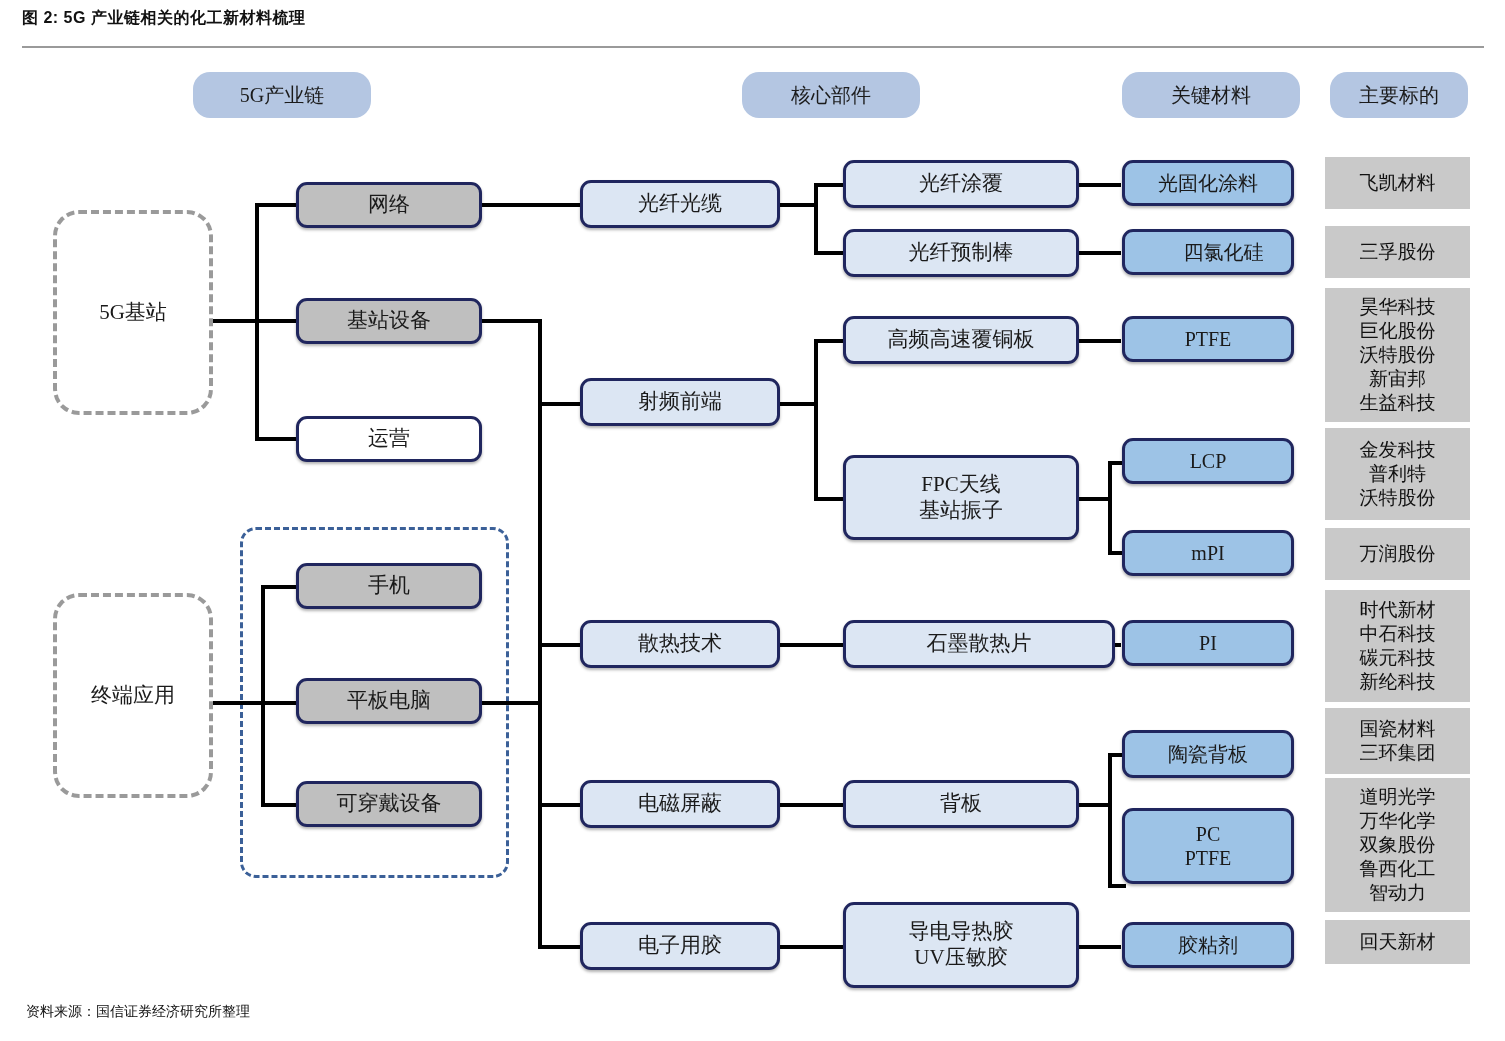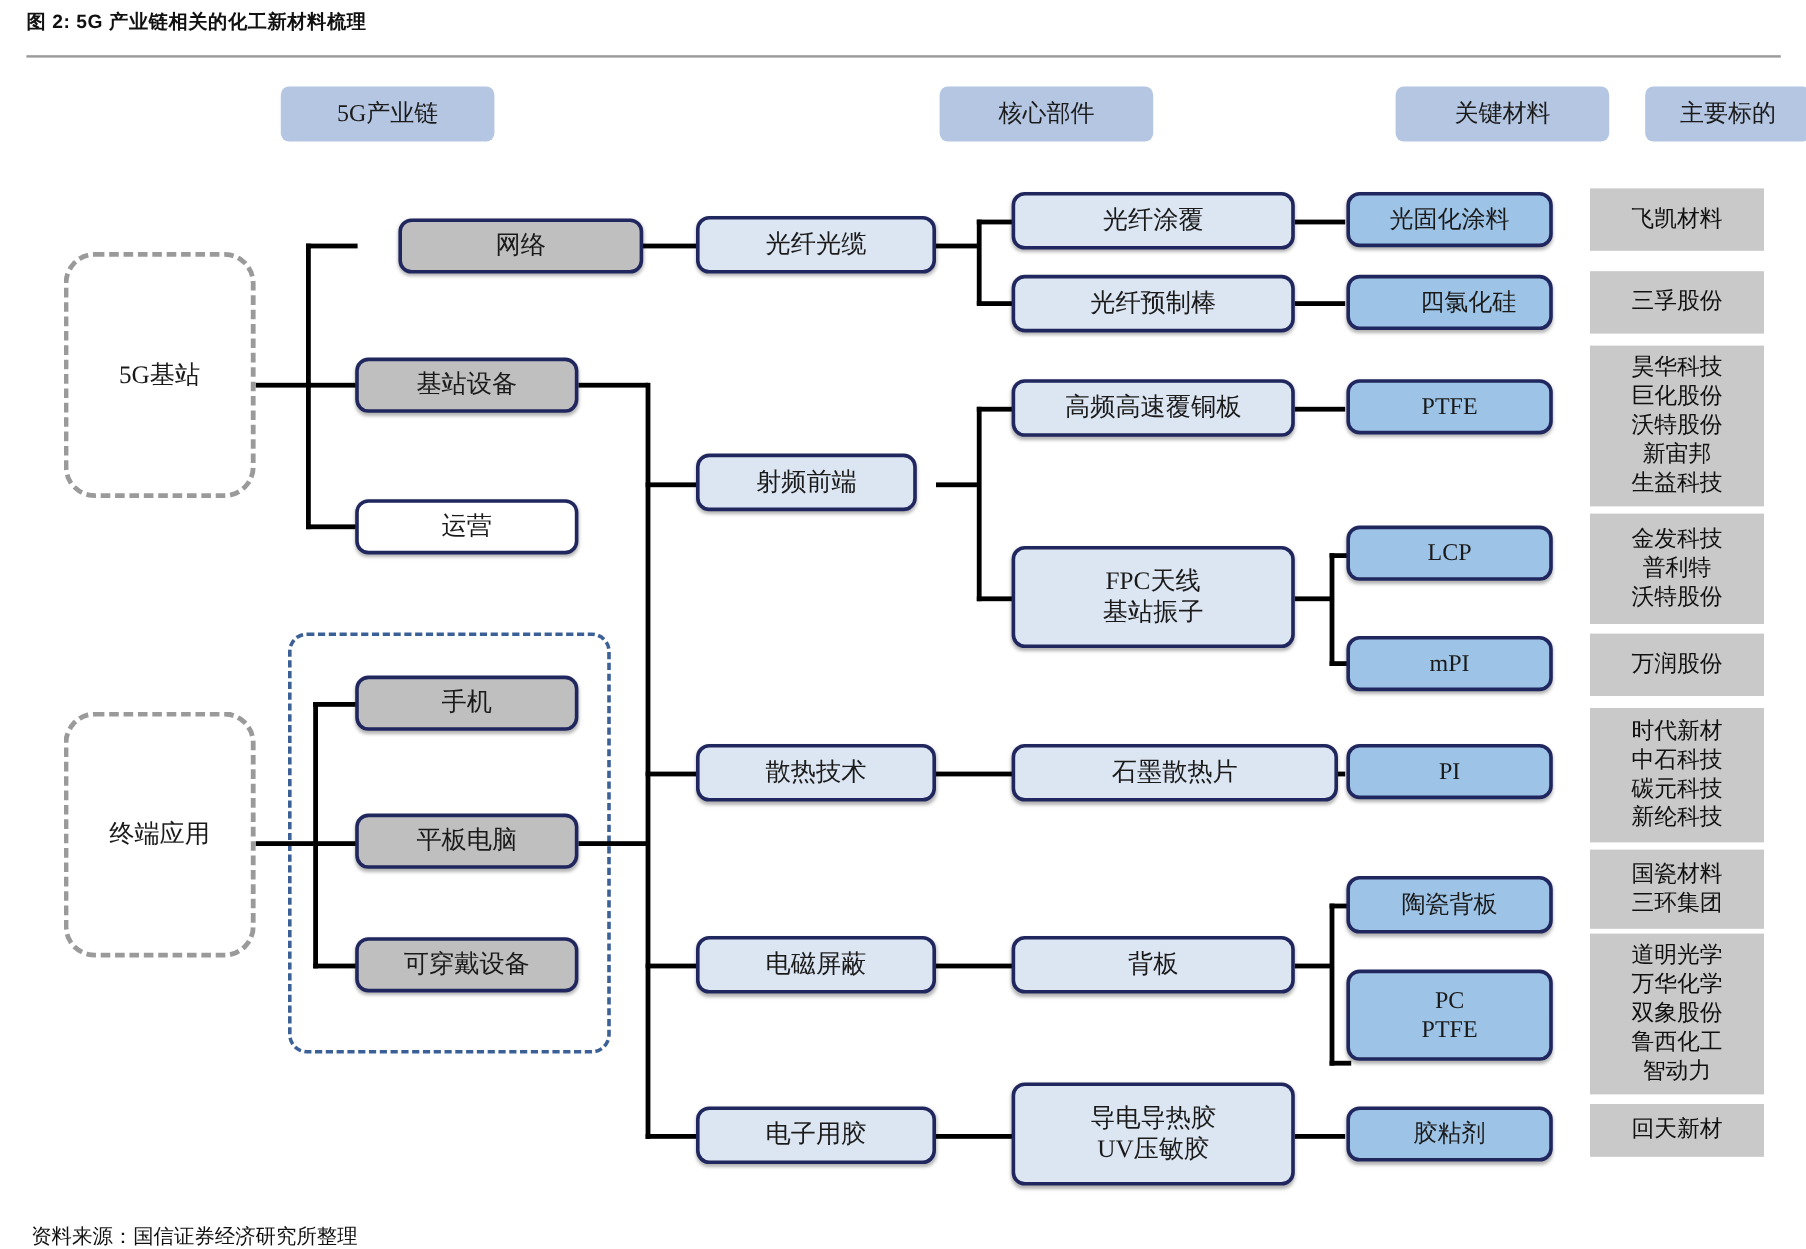--- a/index.html
+++ b/index.html
@@ -7,27 +7,27 @@
        font-family:"Liberation Serif","DejaVu Serif",serif;color:#1a1a1a;}
 
   
   #title-bar{position:absolute;left:22px;top:8px;width:1460px;height:38px;}
   #title-text{font-family:"Liberation Sans","DejaVu Sans",sans-serif;
               font-weight:bold;font-size:16px;color:#111;white-space:nowrap;
               letter-spacing:.5px;}
   #title-rule{position:absolute;left:22px;top:46px;width:1462px;height:2px;background:#9a9a9a;}
 
   
-  #source-note{position:absolute;left:26px;top:1003px;font-size:17px;color:#111;white-space:nowrap;margin-top:16px;}
+  #source-note{position:absolute;left:26px;top:1003px;font-size:14px;color:#111;white-space:nowrap;}
 
   
   .node{position:absolute;box-sizing:border-box;display:flex;align-items:center;
         justify-content:center;text-align:center;line-height:1.22;z-index:3;}
 
-  .hdr{background:#b4c6e2;border-radius:7px;font-size:20px;color:#1b1b1b;margin-left:41px;}
+  .hdr{background:#b4c6e2;border-radius:17px;font-size:20px;color:#1b1b1b;}
 
   .navy{border:3px solid #20265e;border-radius:11px;
         box-shadow:0 2px 3px rgba(0,0,0,.30);}
   .fill-grey{background:#bfbfbf;}
   .fill-white{background:#ffffff;}
   .fill-lblue{background:#dce6f3;}
   .fill-mblue{background:#9dc3e6;}
 
   .dashgrey{border:4px dashed #9a9a9a;border-radius:26px;background:#fff;}
   .dashblue{border:3px dashed #3b6098;border-radius:16px;background:transparent;z-index:1;}
@@ -75,21 +75,21 @@
 <div class="dashblue" style="position:absolute;left:240px;top:527px;width:263px;height:345px;"></div>
 
 <div class="ln h" style="left:213px;top:319px;width:46px;"></div>
 
 <div class="ln v" style="left:255px;top:203px;height:238px;"></div>
 
 <div class="ln h" style="left:255px;top:203px;width:43px;"></div>
 <div class="ln h" style="left:255px;top:319px;width:43px;"></div>
 <div class="ln h" style="left:255px;top:437px;width:43px;"></div>
 
-<div class="node navy fill-grey" style="left:296px;top:182px;width:204px;height:46px;margin-left:36px;">
+<div class="node navy fill-grey" style="left:296px;top:182px;width:186px;height:46px;">
   <span class="t20">网络</span>
 </div>
 <div class="node navy fill-grey" style="left:296px;top:298px;width:186px;height:46px;">
   <span class="t20">基站设备</span>
 </div>
 <div class="node navy fill-white" style="left:296px;top:416px;width:186px;height:46px;">
   <span class="t20">运营</span>
 </div>
 
 <div class="ln h" style="left:213px;top:701px;width:48px;"></div>
@@ -117,21 +117,21 @@
 <div class="ln v" style="left:538px;top:319px;height:630px;"></div>
 
 <div class="ln h" style="left:538px;top:402px;width:44px;"></div>
 <div class="ln h" style="left:538px;top:643px;width:44px;"></div>
 <div class="ln h" style="left:538px;top:803px;width:44px;"></div>
 <div class="ln h" style="left:538px;top:945px;width:44px;"></div>
 
 <div class="node navy fill-lblue" style="left:580px;top:180px;width:200px;height:48px;">
   <span class="t20">光纤光缆</span>
 </div>
-<div class="node navy fill-lblue" style="left:580px;top:378px;width:184px;height:48px;">
+<div class="node navy fill-lblue" style="left:580px;top:378px;width:200px;height:48px;">
   <span class="t20">射频前端</span>
 </div>
 <div class="node navy fill-lblue" style="left:580px;top:620px;width:200px;height:48px;">
   <span class="t20">散热技术</span>
 </div>
 <div class="node navy fill-lblue" style="left:580px;top:780px;width:200px;height:48px;">
   <span class="t20">电磁屏蔽</span>
 </div>
 <div class="node navy fill-lblue" style="left:580px;top:922px;width:200px;height:48px;">
   <span class="t20">电子用胶</span>

